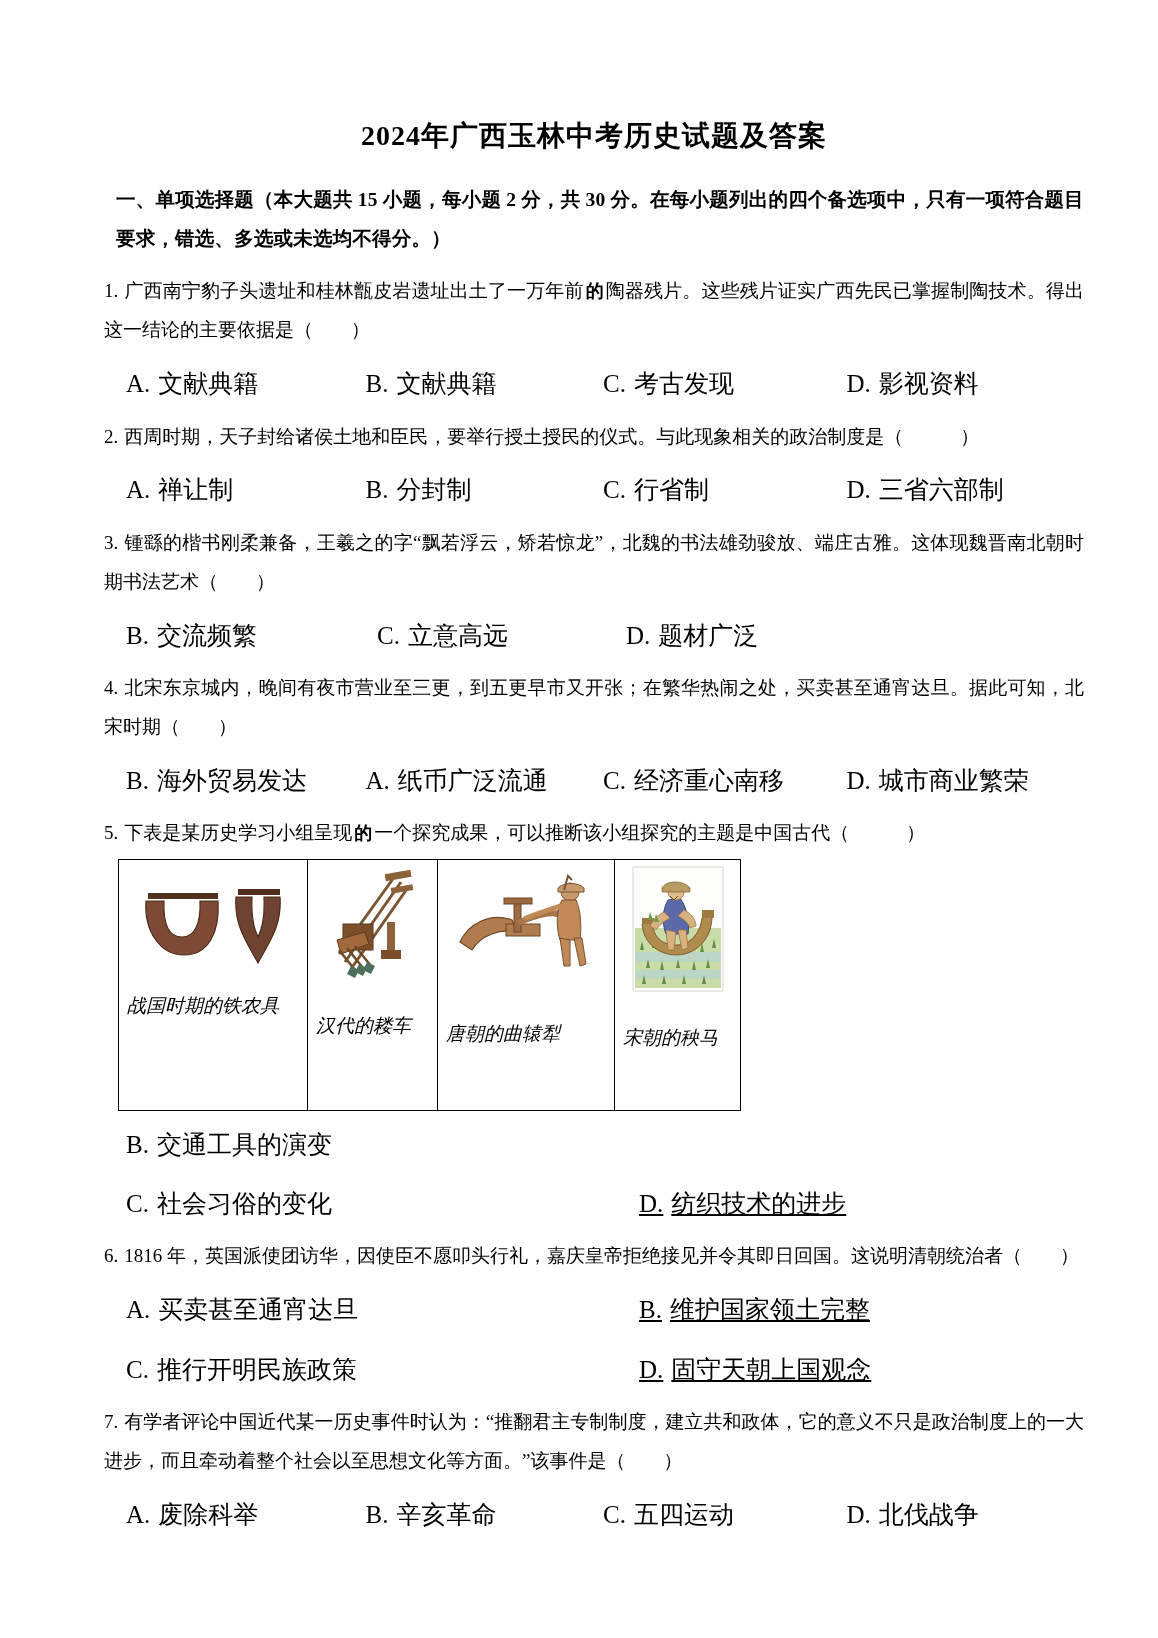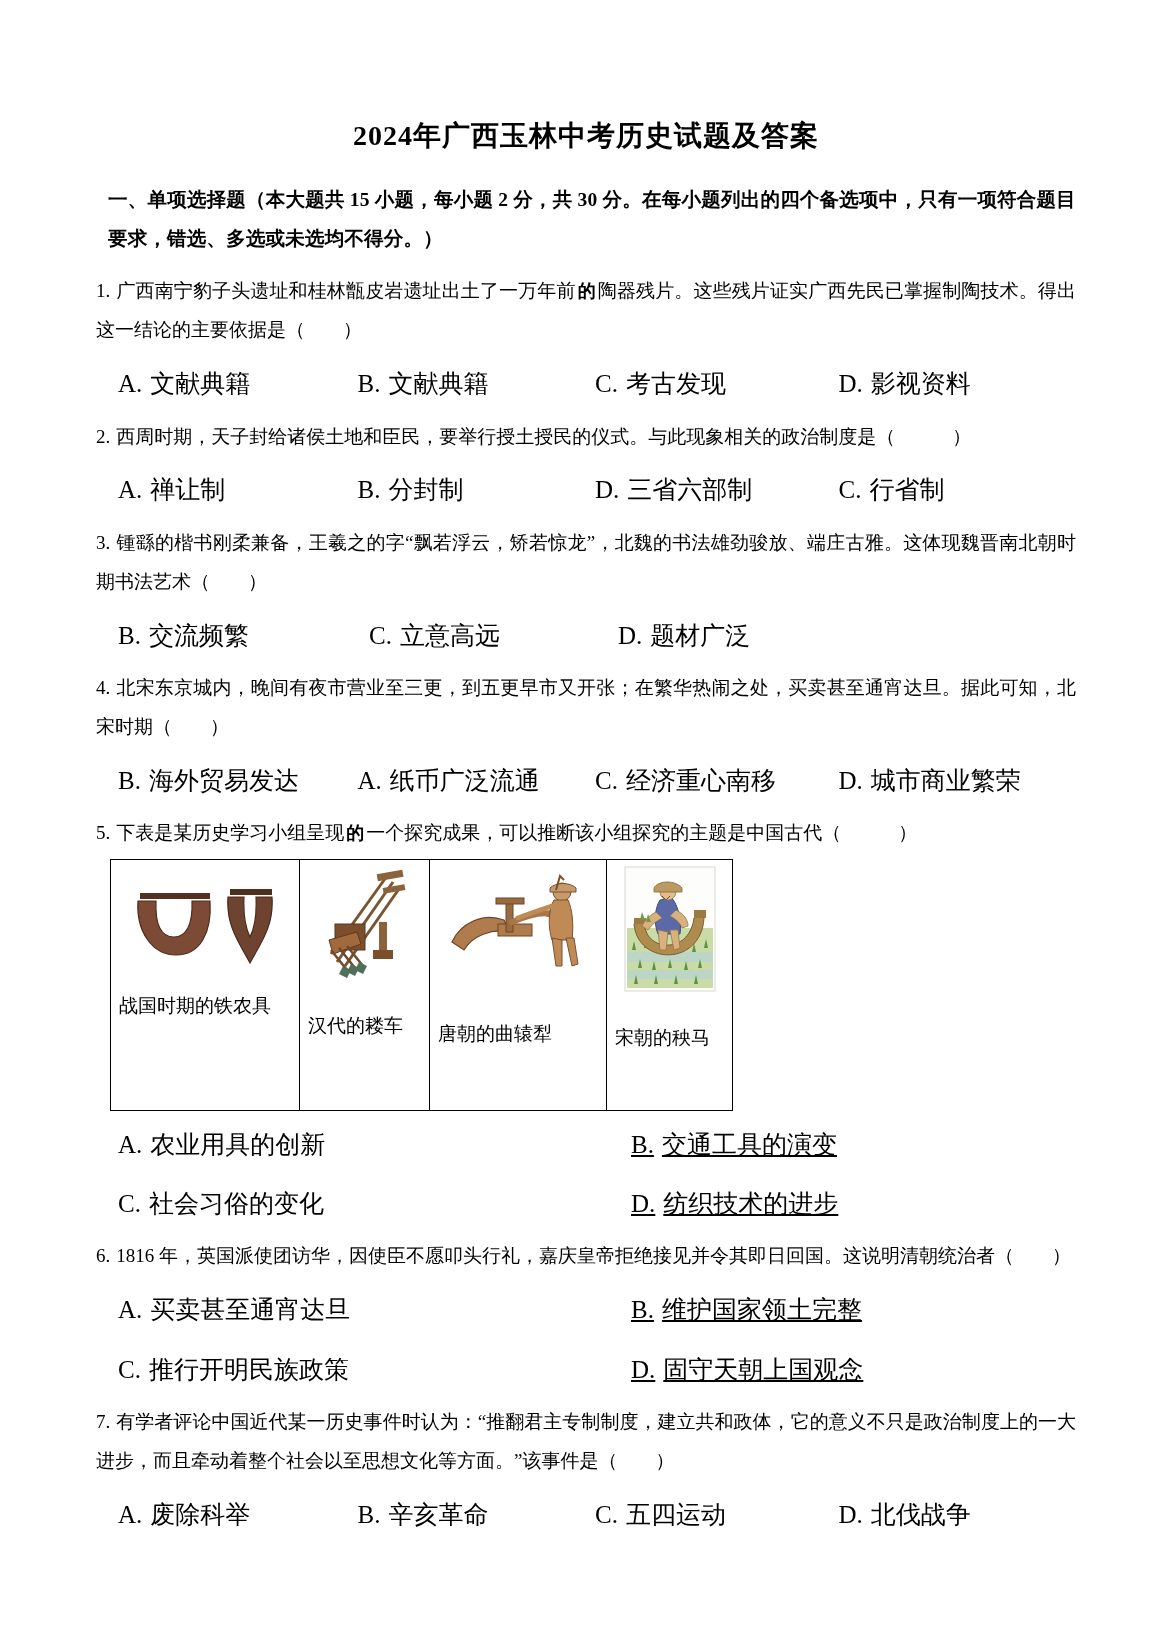--- a/index.html
+++ b/index.html
@@ -3,21 +3,21 @@
 <meta charset="utf-8">
 <style>
   html, body { margin:0; padding:0; background:#ffffff; }
   body {
     width:1158px; height:1638px;
     font-family:"Liberation Serif","DejaVu Serif",serif;
     color:#000;
     -webkit-font-smoothing:antialiased;
   }
   .page { position:relative; width:1158px; height:1638px; padding:0; box-sizing:border-box; }
-  .content { position:absolute; left:96px; top:118px; width:980px; }
+  .content { position:absolute; left:104px; top:118px; width:980px; }
 
   .doc-title {
     text-align:center;
     font-size:28px;
     font-weight:700;
     letter-spacing:1px;
     margin:0 0 26px 0;
     line-height:1.3;
   }
 
@@ -65,20 +65,21 @@
   .opts.cols4 > div:nth-child(3) { padding-left:8px; }
   .opts.cols4 > div:nth-child(4) { padding-left:14px; }
   .opts.cols2 > div:nth-child(2) { padding-left:76px;text-decoration:underline; }
 
   
   table.pic-table {
     border-collapse:collapse;
     margin:6px 4px 8px 14px;
     table-layout:fixed;
     width:554px;
+    font-style:italic;
   }
   table.pic-table td {
     border:1.4px solid #000;
     vertical-align:top;
     padding:6px 8px 4px 8px;
     height:240px;
   }
   .cell-img {
     height:118px;
     display:flex;
@@ -116,22 +117,22 @@
         <div><span class="opt-letter">C.</span><span>考古发现</span></div>
         <div><span class="opt-letter">D.</span><span>影视资料</span></div>
       </div>
     </div>
 
     <div class="q">
       <p class="q-stem"><span class="q-num">2.</span><span>西周时期，天子封给诸侯土地和臣民，要举行授土授民的仪式。与此现象相关的政治制度是（　　　）</span></p>
       <div class="opts cols4">
         <div><span class="opt-letter">A.</span><span>禅让制</span></div>
         <div><span class="opt-letter">B.</span><span>分封制</span></div>
+        <div><span class="opt-letter">C.</span><span>行省制</span></div>
         <div><span class="opt-letter">D.</span><span>三省六部制</span></div>
-        <div><span class="opt-letter">C.</span><span>行省制</span></div>
       </div>
     </div>
 
     <div class="q">
       <p class="q-stem"><span class="q-num">3.</span><span>锺繇的楷书刚柔兼备，王羲之的字“飘若浮云，矫若惊龙”，北魏的书法雄劲骏放、端庄古雅。这体现魏晋南北朝时期书法艺术（　　）</span></p>
       <div class="opts cols4">
         <div><span class="opt-letter">B.</span><span>交流频繁</span></div>
         <div><span class="opt-letter">C.</span><span>立意高远</span></div>
         <div><span class="opt-letter">D.</span><span>题材广泛</span></div>
       </div>
@@ -256,21 +257,20 @@
                 </g>
               </svg>
             </div>
             <div class="cell-cap">宋朝的秧马</div>
           </td>
         </tr>
       </tbody>
         </table>
 
       <div class="opts cols2">
-        <div><span class="opt-letter">A.</span><span>农业用具的创新</span></div>
         <div><span class="opt-letter">B.</span><span>交通工具的演变</span></div>
       </div>
       <div class="opts cols2">
         <div><span class="opt-letter">C.</span><span>社会习俗的变化</span></div>
         <div><span class="opt-letter">D.</span><span>纺织技术的进步</span></div>
       </div>
     </div>
 
     <div class="q">
       <p class="q-stem"><span class="q-num">6.</span><span>1816 年，英国派使团访华，因使臣不愿叩头行礼，嘉庆皇帝拒绝接见并令其即日回国。这说明清朝统治者（　　）</span></p>

